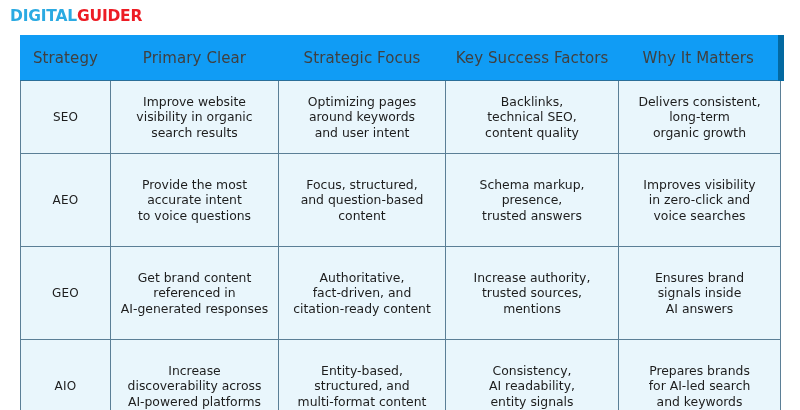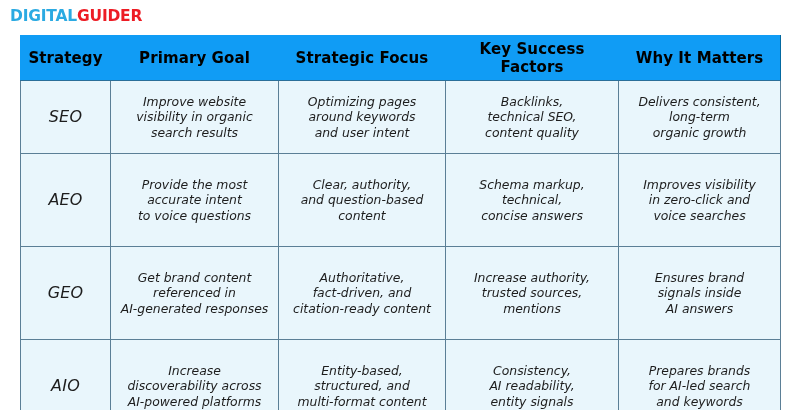--- a/index.html
+++ b/index.html
@@ -50,44 +50,43 @@
   }
   table.matrix th,
   table.matrix td {
     border: 1px solid #5b7f96;
     vertical-align: middle;
     text-align: center;
     padding: 0;
   }
   table.matrix thead th {
     background: #109CF5;
-    color: #000000;
+    color: #404040;
     font-size: 15px;
-    font-weight: 700;
+    font-weight: 400;
     height: 44px;
     border-color: #109CF5;
     border-bottom: 1px solid #2a6f99;
     letter-spacing: 0.1px;
   }
   table.matrix thead th.first-head {
     border-left: 1px solid #109CF5;
   }
   table.matrix thead th.last-head {
-    border-right: 1px solid #0369a1;
+    border-right: 6px solid #0369a1;
   }
   table.matrix tbody td {
     background: #E9F6FC;
     color: #1d1d1d;
     font-size: 12.4px;
     line-height: 15.6px;
     padding: 6px 8px;
-    font-style: italic;
   }
   table.matrix tbody td.strategy-cell {
-    font-size: 16px;
+    font-size: 12px;
     line-height: 20px;
     font-weight: 400;
     letter-spacing: 0.2px;
     margin-top: 13px;
   }
   .row-seo td { height: 60px; }
   .row-aeo td { height: 80px; }
   .row-geo td { height: 80px; }
   .row-aio td { height: 80px; }
 
@@ -116,21 +115,21 @@
       <colgroup>
         <col class="c-strategy">
         <col class="c-goal">
         <col class="c-focus">
         <col class="c-ksf">
         <col class="c-why">
       </colgroup>
       <thead>
         <tr>
           <th class="first-head">Strategy</th>
-          <th>Primary Goal</th>
+          <th>Primary Clear</th>
           <th>Strategic Focus</th>
           <th>Key Success Factors</th>
           <th class="last-head">Why It Matters</th>
         </tr>
       </thead>
       <tbody>
 
         <tr class="row-seo">
           <td class="strategy-cell">SEO</td>
           <td class="cell-lines">
@@ -156,28 +155,28 @@
         </tr>
 
         <tr class="row-aeo">
           <td class="strategy-cell">AEO</td>
           <td class="cell-lines">
             <span>Provide the most</span>
             <span>accurate intent</span>
             <span>to voice questions</span>
           </td>
           <td class="cell-lines">
-            <span>Clear, authority,</span>
+            <span>Focus, structured,</span>
             <span>and question-based</span>
             <span>content</span>
           </td>
           <td class="cell-lines">
             <span>Schema markup,</span>
-            <span>technical,</span>
-            <span>concise answers</span>
+            <span>presence,</span>
+            <span>trusted answers</span>
           </td>
           <td class="cell-lines">
             <span>Improves visibility</span>
             <span>in zero-click and</span>
             <span>voice searches</span>
           </td>
         </tr>
 
         <tr class="row-geo">
           <td class="strategy-cell">GEO</td>

